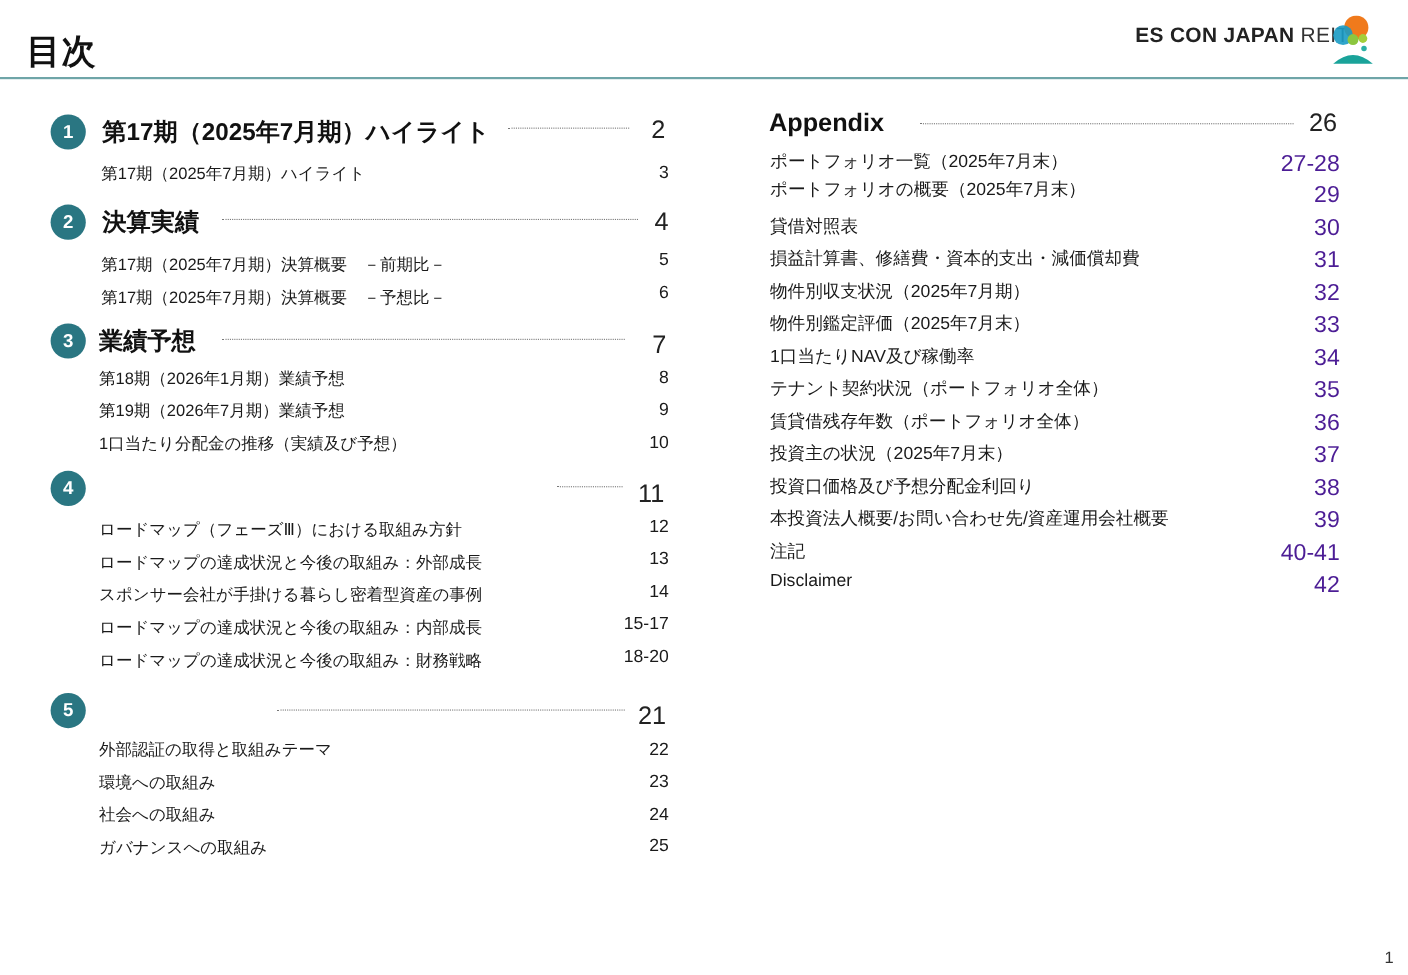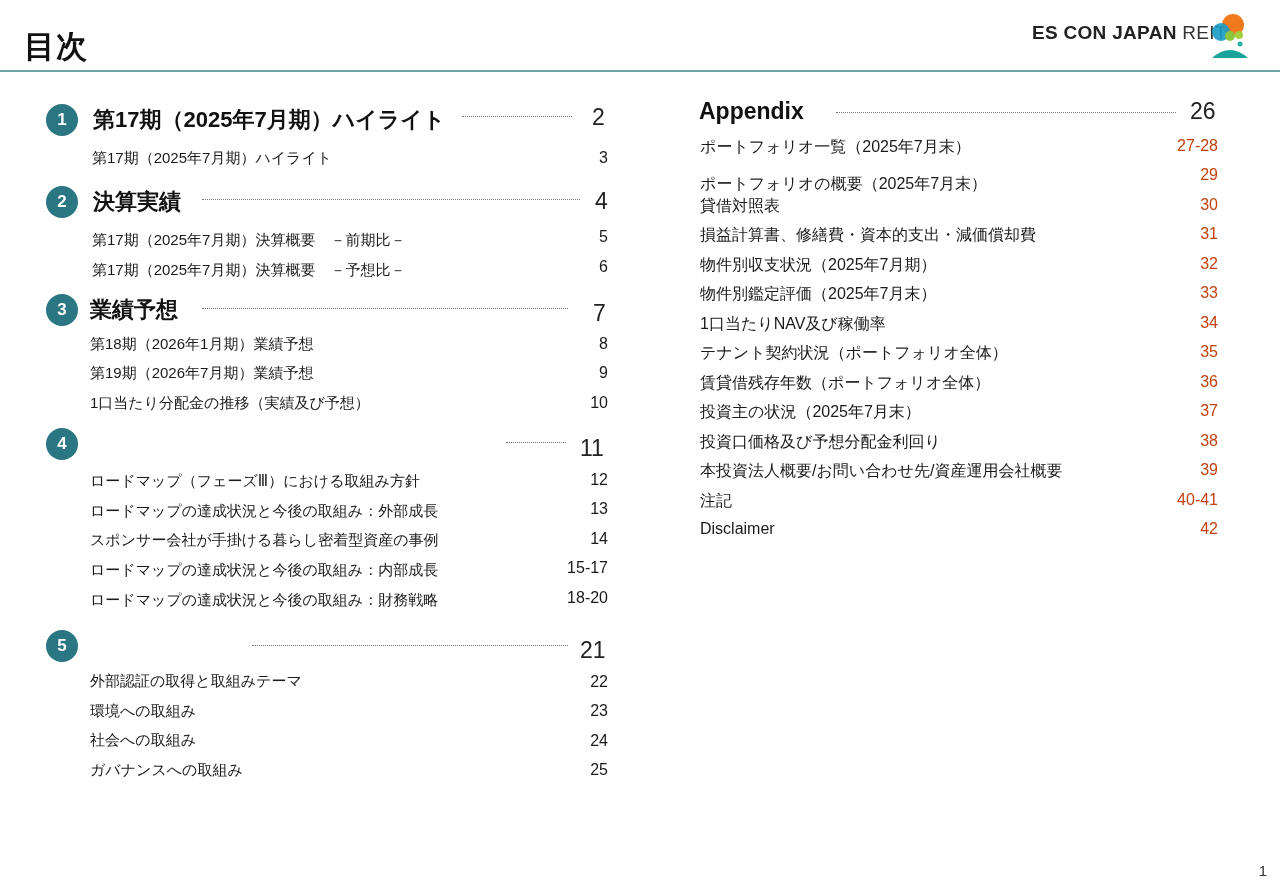--- a/index.html
+++ b/index.html
@@ -15,21 +15,21 @@
 
   .sec { position:absolute; display:flex; align-items:center; }
   .badge { width:32px; height:32px; border-radius:50%; background:#2a7682; color:#fff; font-weight:bold;
            font-size:17px; display:flex; align-items:center; justify-content:center; flex:none; }
   .sec-title { font-weight:bold; font-size:22px; color:#111; white-space:nowrap; }
   .dots { position:absolute; border-top:1px dotted #777; height:0; }
   .sec-page { position:absolute; font-size:23px; color:#222; }
   .item { position:absolute; font-size:15px; color:#1a1a1a; white-space:nowrap; }
   .page { position:absolute; font-size:16px; color:#1a1a1a; text-align:right; width:60px; }
   .app-item { position:absolute; left:700px; font-size:16px; color:#1a1a1a; white-space:nowrap; }
-  .app-page { position:absolute; right:62px; font-size:16px; color:#c2410c; }
+  .app-page { position:absolute; right:62px; font-size:21px; color:#4c1d95; }
   .pnum { position:absolute; right:13px; top:862px; font-size:15px; color:#333; }
 </style>
 </head>
 <body>
 
 <div class="title">目次</div>
 <div class="rule"></div>
 
 <div class="logo">
   <div class="logo-text">
@@ -108,21 +108,21 @@
 <div class="page" style="left:548px;top:732px;">24</div>
 <div class="item" style="left:90px;top:761px;">ガバナンスへの取組み</div>
 <div class="page" style="left:548px;top:761px;">25</div>
 
 <div class="sec-title" style="position:absolute;left:699px;top:98px;font-size:23px;">Appendix</div>
 <div class="dots" style="left:836px;top:112px;width:340px;"></div>
 <div class="sec-page" style="left:1190px;top:98px;">26</div>
 
 <div class="app-item" style="top:137px;">ポートフォリオ一覧（2025年7月末）</div>
 <div class="app-page" style="top:137px;">27-28</div>
-<div class="app-item" style="top:174px;">ポートフォリオの概要（2025年7月末）</div>
+<div class="app-item" style="top:162px;">ポートフォリオの概要（2025年7月末）</div>
 <div class="app-page" style="top:166px;">29</div>
 <div class="app-item" style="top:196px;">貸借対照表</div>
 <div class="app-page" style="top:196px;">30</div>
 <div class="app-item" style="top:225px;">損益計算書、修繕費・資本的支出・減価償却費</div>
 <div class="app-page" style="top:225px;">31</div>
 <div class="app-item" style="top:255px;">物件別収支状況（2025年7月期）</div>
 <div class="app-page" style="top:255px;">32</div>
 <div class="app-item" style="top:284px;">物件別鑑定評価（2025年7月末）</div>
 <div class="app-page" style="top:284px;">33</div>
 <div class="app-item" style="top:314px;">1口当たりNAV及び稼働率</div>

